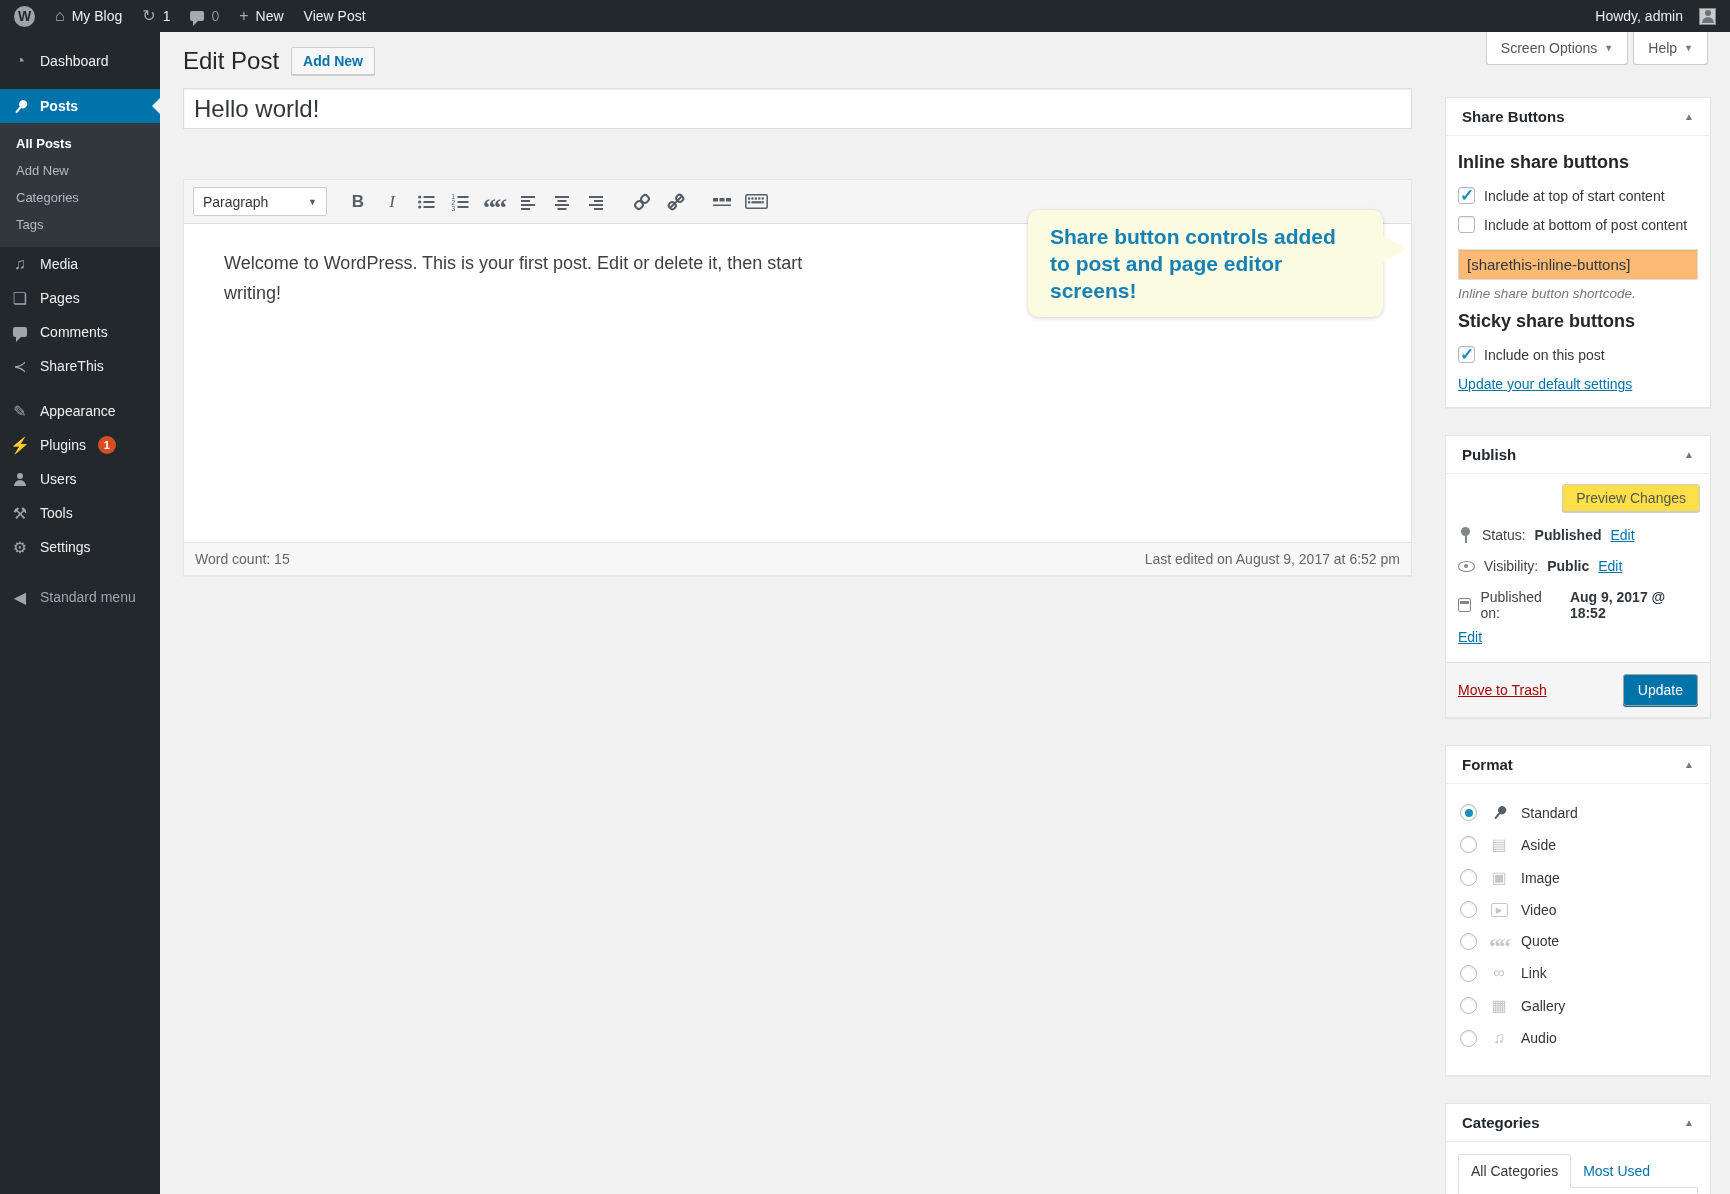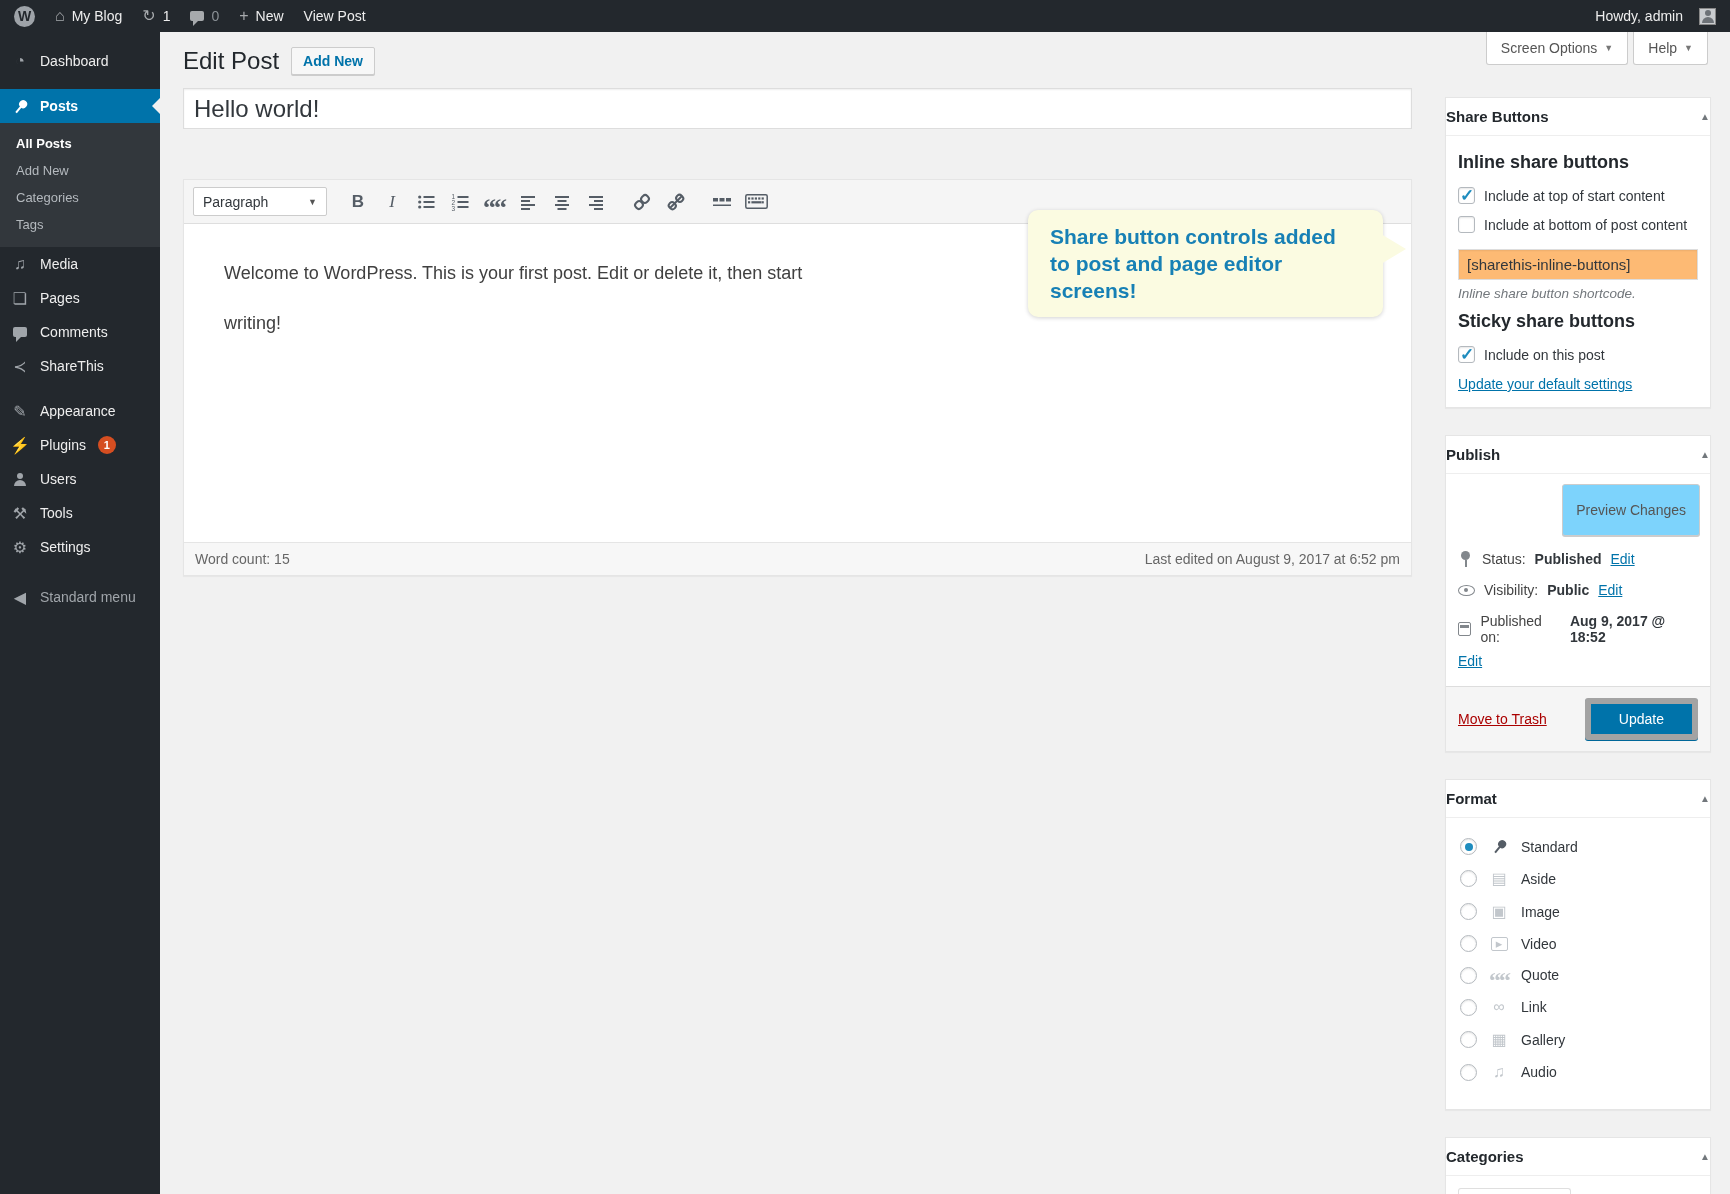--- a/index.html
+++ b/index.html
@@ -86,62 +86,62 @@
   .para-select .caret { font-size:9px; color:#555; }
   .tb-btn { width:30px; height:26px; display:flex; align-items:center; justify-content:center;
     color:#555d66; cursor:pointer; border-radius:2px; }
   .tb-btn svg { display:block; }
   .tb-bold { font-weight:bold; font-size:17px; }
   .tb-italic { font-style:italic; font-family:"Liberation Serif", serif; font-size:17px; }
   .tb-quote { font-family:"Liberation Serif", serif; font-weight:bold; font-size:26px; line-height:10px; padding-top:12px; letter-spacing:-2px; }
   .tb-gap { width:8px; }
 
   .editor-content { min-height:318px; padding:24px 40px; }
-  .editor-content p { font-size:18px; line-height:50px; color:#404040; max-width:590px; }
+  .editor-content p { font-size:18px; line-height:30px; color:#404040; max-width:590px; }
   .editor-status { display:flex; justify-content:space-between; align-items:center; background:#f7f7f7;
     border-top:1px solid #e5e5e5; padding:8px 11px; font-size:14px; color:#666;text-align:center; }
 
   
   .callout { position:absolute; left:1028px; top:210px; width:355px; z-index:55; }
   .callout-box { background:#fbfbe1; border-radius:10px; padding:13px 22px; font-size:21px; font-weight:bold;
     color:#1780b5; line-height:27px; box-shadow:0 1px 4px rgba(0,0,0,.18); }
   .callout-arrow { position:absolute; right:-23px; top:24px; width:0; height:0;
     border-top:15px solid transparent; border-bottom:15px solid transparent; border-left:25px solid #fbfbe1; }
 
   
   .right-col { position:absolute; left:1445px; top:97px; width:266px; }
   .postbox { background:#fff; border:1px solid #e5e5e5; box-shadow:0 1px 1px rgba(0,0,0,.04); margin-bottom:27px; }
-  .postbox-header { display:flex; justify-content:space-between; align-items:center; padding:10px 0;
+  .postbox-header { display:flex; justify-content:space-between; align-items:center; padding:10px 16px;
     border-bottom:1px solid #eee; cursor:pointer; }
   .postbox-title { font-size:15px; font-weight:bold; color:#23282d; }
   .postbox-toggle { color:#72777c; font-size:10px; cursor:pointer; }
   .postbox-body { padding:6px 12px 14px; }
   .inner-heading { font-size:18px; font-weight:bold; color:#23282d; margin:10px 0 14px; }
   .cb-row { display:flex; align-items:center; gap:9px; margin:12px 0; font-size:14px; color:#32373c; }
   .checkbox { width:17px; height:17px; min-width:17px; background:#fff; border:1px solid #b4b9be; border-radius:3px;
     box-shadow:inset 0 1px 2px rgba(0,0,0,.1); position:relative; cursor:pointer; }
   .checkbox.on::after { content:"\2713"; position:absolute; top:-3px; left:1px; font-size:17px; font-weight:bold; color:#1e8cbe; }
   .text-input { width:100%; border:1px solid #ddd; background:#fdba74; box-shadow:inset 0 1px 2px rgba(0,0,0,.07);
     font-size:15px; color:#32373c; padding:6px 8px; margin-top:4px; font-family:"Liberation Sans", sans-serif; }
   .help-text { font-style:italic; color:#72777c; font-size:13.5px; margin:6px 0 4px; }
   .blue-link { color:#0073aa; text-decoration:underline; font-size:14px; cursor:pointer; }
 
   .pub-body { padding:10px 10px 4px; }
   .pub-preview-row { display:flex; justify-content:flex-end; margin-bottom:6px; }
-  .secondary-btn { background:#7dd3fc; border:1px solid #ccc; border-radius:3px; padding:17px 13px;
+  .secondary-btn { background:#fde047; border:1px solid #ccc; border-radius:3px; padding:5px 13px;
     font-size:14px; color:#555; cursor:pointer; box-shadow:0 1px 0 #ccc; }
   .pub-row { display:flex; align-items:center; gap:9px; margin:15px 2px; font-size:14px; color:#444; }
   .pub-row .pi { color:#82878c; }
   .pub-row b { color:#32373c; }
   .edit-below { margin:-8px 2px 12px; }
   .pub-footer { background:#f5f5f5; border-top:1px solid #ddd; padding:11px 12px; display:flex;
     justify-content:space-between; align-items:center; }
   .trash-link { color:#a00; text-decoration:underline; font-size:14px; cursor:pointer; }
-  .primary-btn { background:#0073aa; border:6px solid #a3a3a3; border-radius:3px; color:#fff;
-    font-size:14px; padding:7px 28px; cursor:pointer; box-shadow:0 1px 0 #006799; }
+  .primary-btn { background:#0073aa; border:1px solid #a3a3a3; border-radius:3px; color:#fff;
+    font-size:14px; padding:7px 14px; cursor:pointer; box-shadow:0 1px 0 #006799; }
 
   .fmt-row { display:flex; align-items:center; gap:11px; margin:14px 2px; font-size:14px; color:#32373c; }
   .radio { width:17px; height:17px; min-width:17px; border-radius:50%; background:#fff; border:1px solid #b4b9be;
     box-shadow:inset 0 1px 2px rgba(0,0,0,.1); position:relative; cursor:pointer; }
   .radio.on::after { content:""; position:absolute; top:3.5px; left:3.5px; width:8px; height:8px; border-radius:50%; background:#1e8cbe; }
   .fmt-icon { width:22px; display:flex; justify-content:center; color:#c2c7cc; font-size:16px; }
   .fmt-icon.dark { color:#555d66; }
   .fmt-quote { font-family:"Liberation Serif", serif; font-weight:bold; font-size:24px; line-height:8px; padding-top:10px; letter-spacing:-2px; }
   .boxed-glyph { font-size:13px; border:1.5px solid currentColor; border-radius:2px; width:17px; height:14px;
     display:flex; align-items:center; justify-content:center; line-height:1; }

